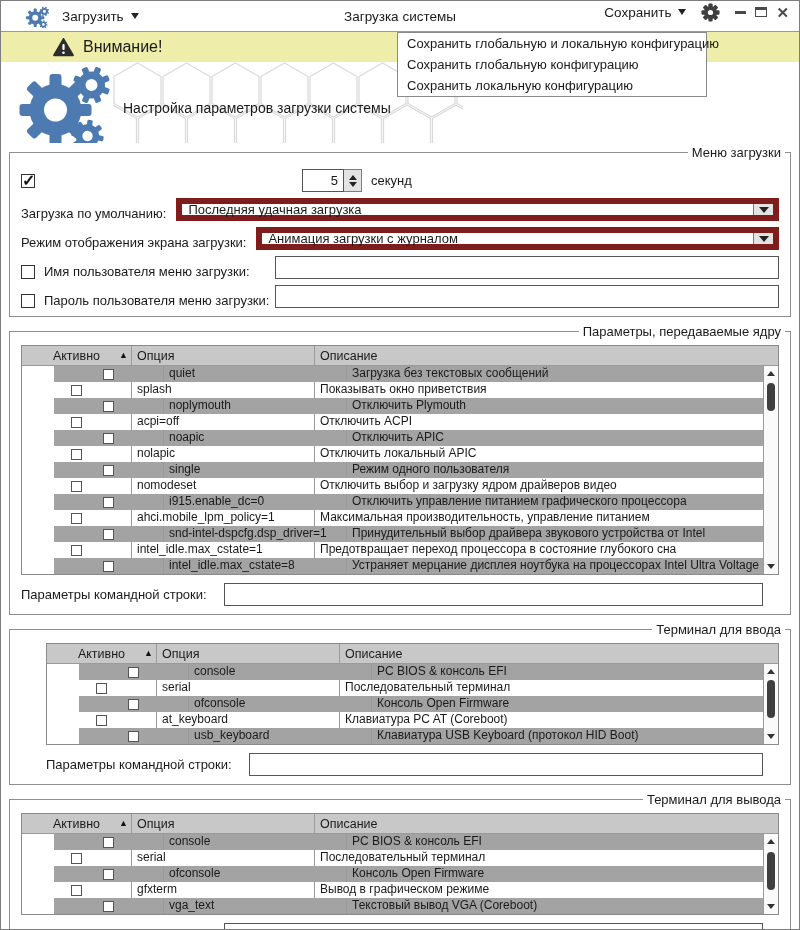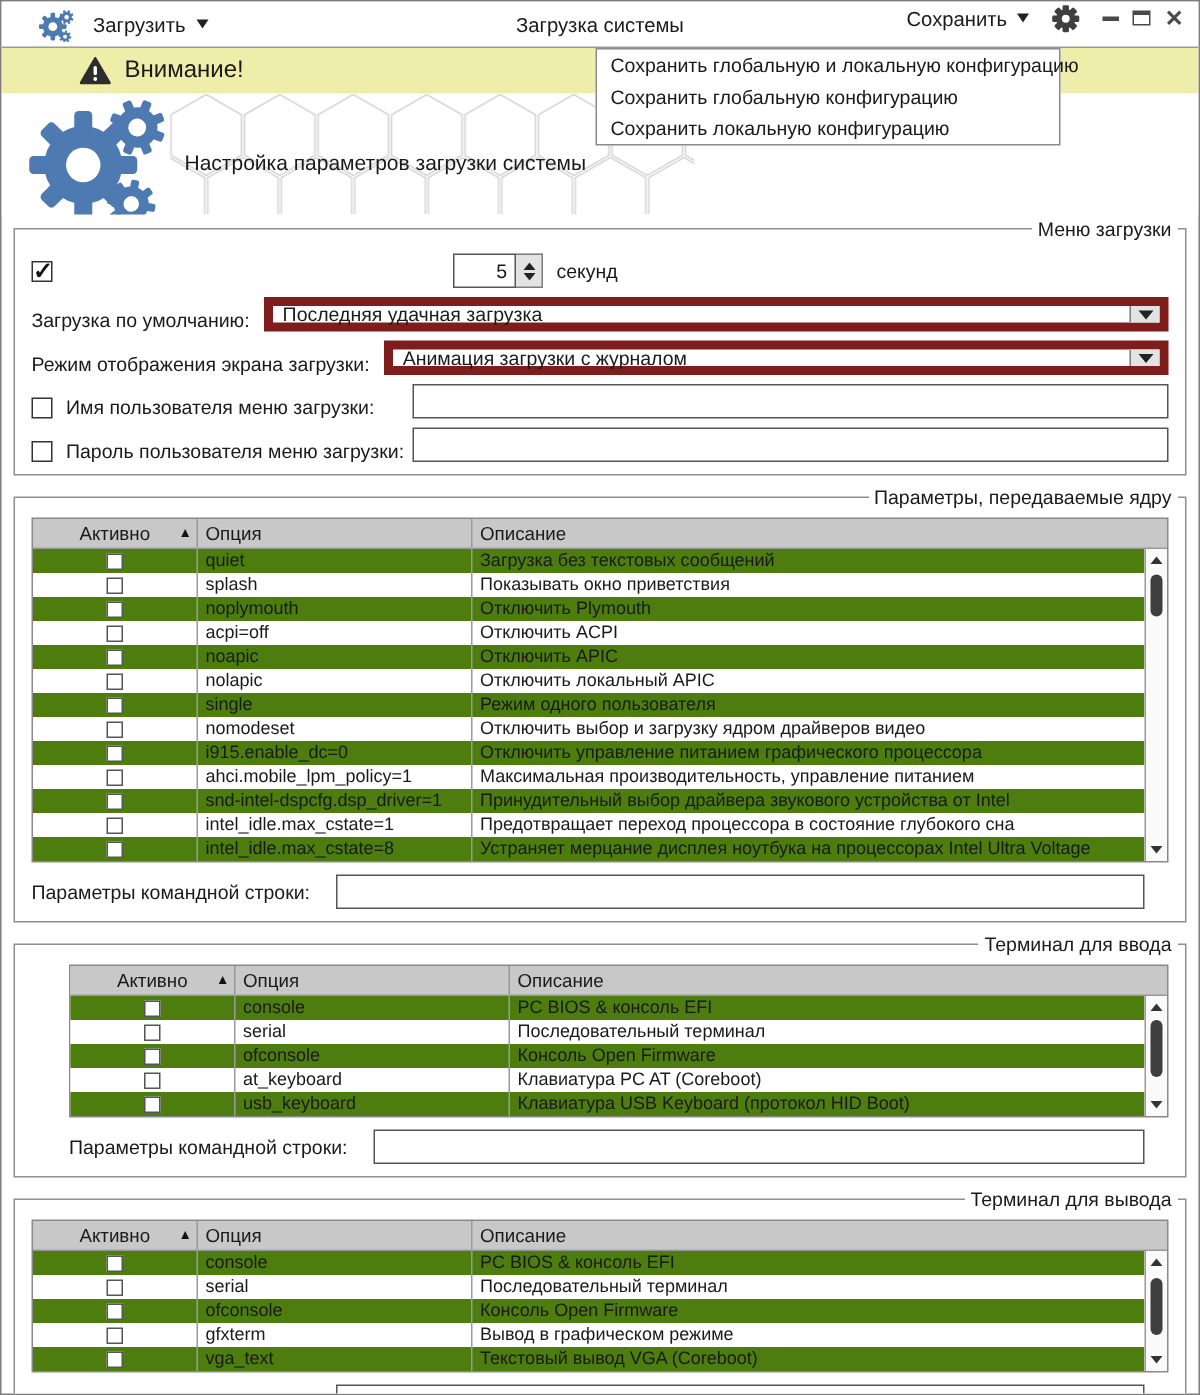--- a/index.html
+++ b/index.html
@@ -77,21 +77,21 @@
   .thead { display:flex; height:20px; background:#c8c8c8; border-bottom:1px solid #9a9a9a; font-size:12.5px; }
   .thead .td { display:flex; align-items:center; }
   .td.c1 { width:110px; border-right:1px solid #9a9a9a; flex:none; position:relative;
            display:flex; align-items:center; justify-content:center; }
   .td.c2 { width:183px; border-right:1px solid #9a9a9a; flex:none; padding-left:5px; }
   .td.c3 { flex:1; padding-left:5px; overflow:hidden; white-space:nowrap; }
   .thead .c2, .thead .c3 { display:flex; align-items:center; }
   .sort-arrow { position:absolute; right:3px; top:5px; font-size:9px; line-height:1; color:#111; }
   .tbody { margin-right:15px; }
   .tr { display:flex; height:16px; font-size:12px; line-height:15px; background:#fff; }
-  .tr.alt { background:#4d7c0f; }
+  .tr.alt { background:#a3a3a3;margin-left:32px; }
   .tr .td { white-space:nowrap; overflow:hidden; }
   .cb { width:11px; height:11px; border:1px solid #555; background:#fff; display:inline-block; }
 
   .vscroll { position:absolute; top:20px; right:0; bottom:0; width:15px; border-left:1px solid #9a9a9a;
              background:#fafafa; }
   .sb-up, .sb-dn { position:absolute; left:0; width:14px; height:13px; display:flex; align-items:center; justify-content:center; }
   .sb-up { top:1px; } .sb-dn { bottom:1px; }
   .sb-up i { width:0;height:0;border-left:4px solid transparent;border-right:4px solid transparent;border-bottom:5px solid #333; }
   .sb-dn i { width:0;height:0;border-left:4px solid transparent;border-right:4px solid transparent;border-top:5px solid #333; }
   .sb-thumb { position:absolute; left:3px; width:8px; background:#3f3f3f; border-radius:4px; }

